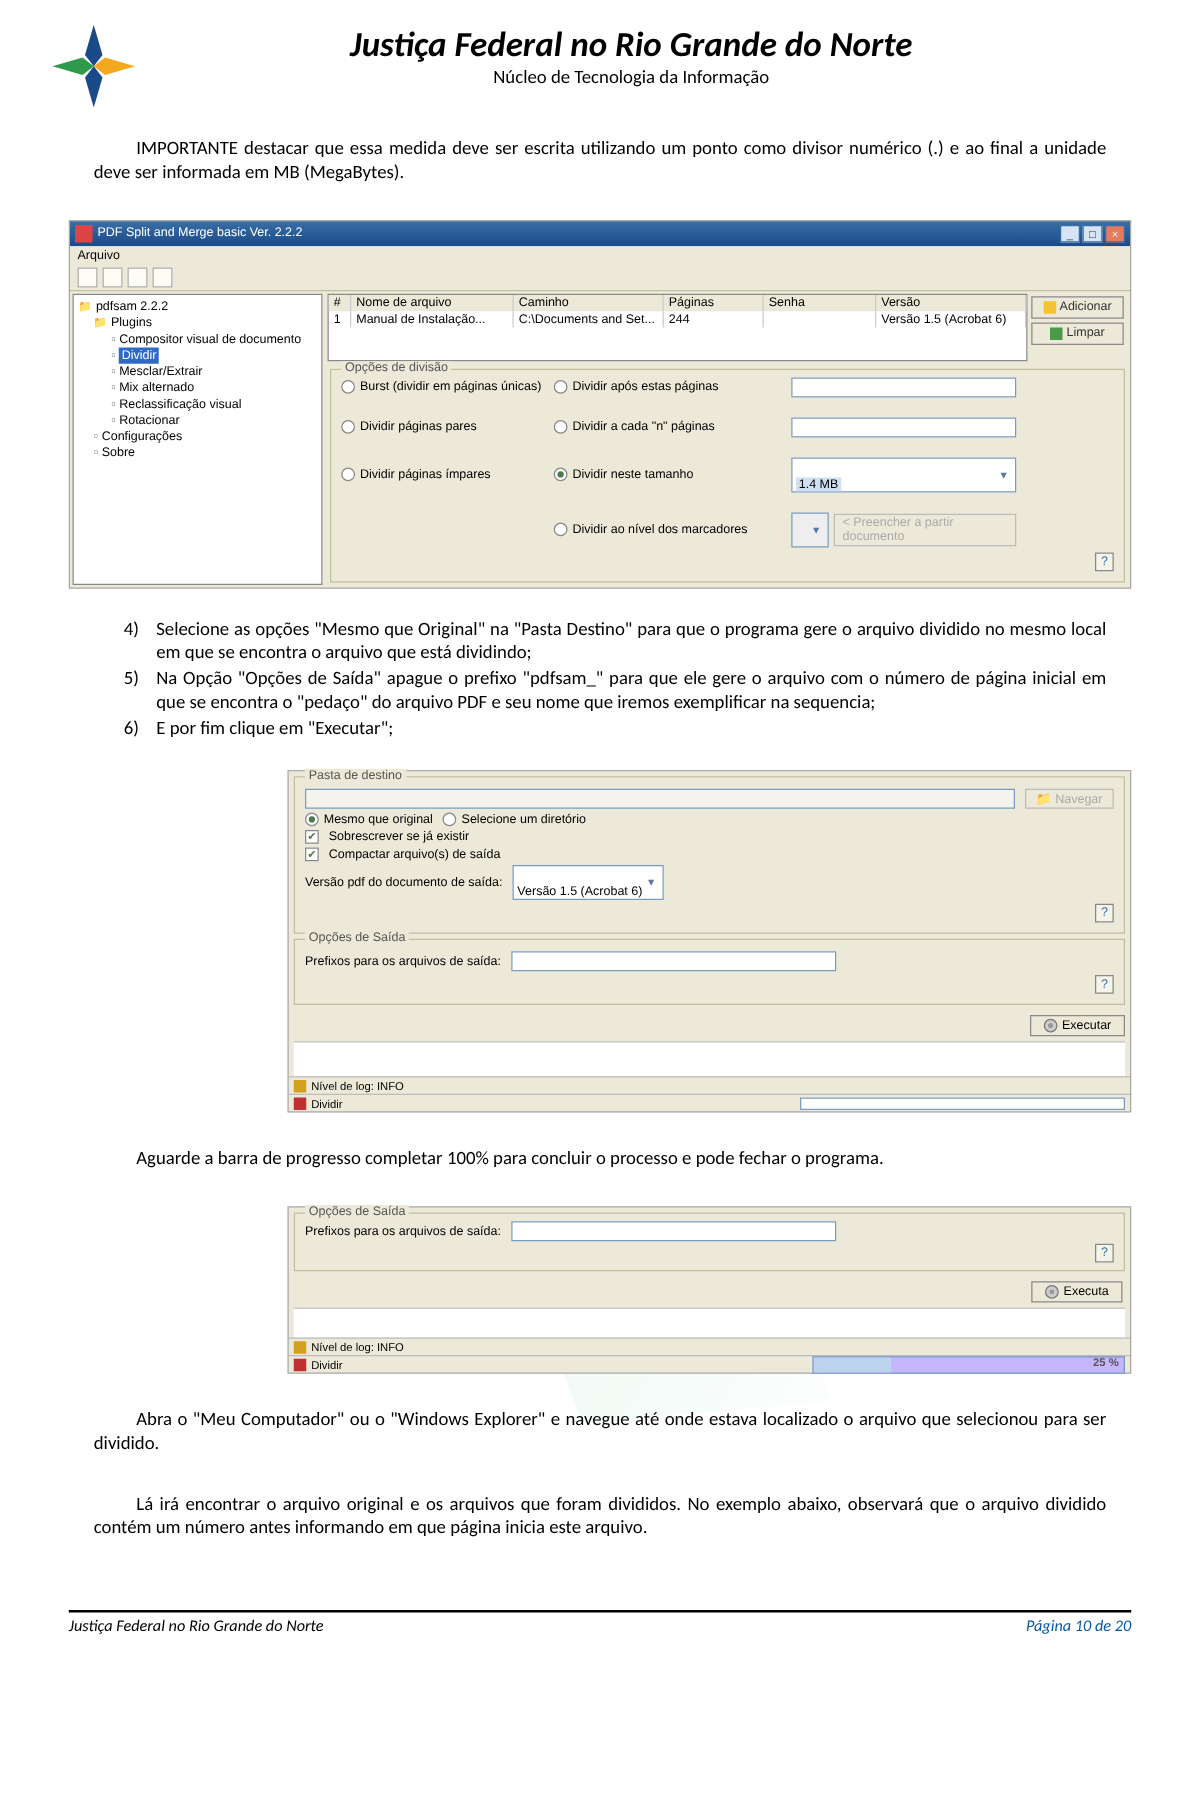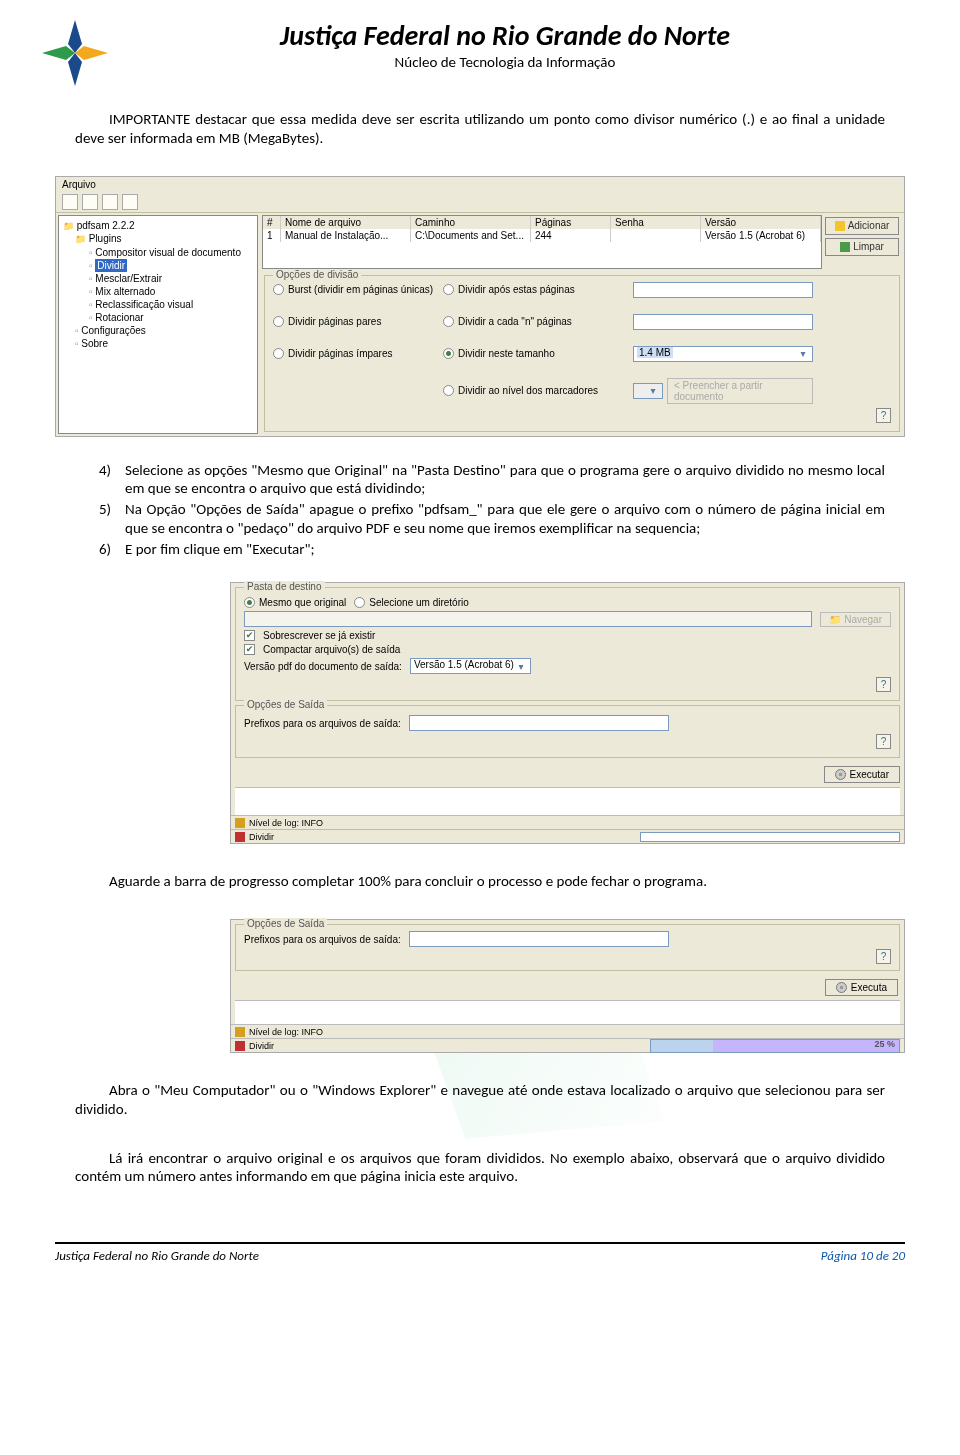--- a/index.html
+++ b/index.html
@@ -142,22 +142,22 @@
   .radio .dot.on::after {
     content:""; position:absolute; top:2px; left:2px;
     width:5px; height:5px; border-radius:50%; background:#4a7a4a;
   }
   .txtbox {
     border:1px solid #7a9ac0; background:#fff; height:16px;
     font-size:10px; padding:0 3px; display:flex; align-items:center;
     min-width:120px;
   }
   .combo {
-    border:1px solid #7a9ac0; background:#fff; height:16px;
-    font-size:10px; padding:0 16px 0 3px; display:flex; align-items:flex-start;
+    border:1px solid #7a9ac0; background:#fff; height:28px;
+    font-size:10px; padding:0 16px 0 3px; display:flex; align-items:flex-end;
     min-width:120px; position:relative;
   }
   .combo::after {
     content:"▾"; position:absolute; right:2px; top:0; width:14px; height:100%;
     display:flex; align-items:center; justify-content:center;
     color:#5a7aa0;
   }
   .disabled-btn {
     border:1px solid #bbb; background:#ece9d8; color:#aaa;
     font-size:10px; padding:1px 6px; display:inline-block;
@@ -247,20 +247,29 @@
     <div class="main-title">Justiça Federal no Rio Grande do Norte</div>
     <div class="sub-title">Núcleo de Tecnologia da Informação</div>
   </div>
 </div>
 
 <div class="content">
   <p style="text-indent:34px;">IMPORTANTE destacar que essa medida deve ser escrita utilizando um ponto como divisor numérico (.) e ao final a unidade deve ser informada em MB (MegaBytes).</p>
 </div>
 
 <div class="ss ss1">
+  <div class="titlebar">
+    <span style="width:14px;height:14px;background:#d44;display:inline-block;margin-right:4px;"></span>
+    <span>PDF Split and Merge basic Ver. 2.2.2</span>
+    <div class="winbtns">
+      <div class="winbtn">_</div>
+      <div class="winbtn">□</div>
+      <div class="winbtn close">×</div>
+    </div>
+  </div>
   <div class="menubar">
     <span>Arquivo</span>
   </div>
   <div class="toolbar">
     <div class="tbtn"></div>
     <div class="tbtn"></div>
     <div class="tbtn"></div>
     <div class="tbtn"></div>
   </div>
   <div class="body">
@@ -376,32 +385,32 @@
         <span class="num">6)</span>
         <span>E por fim clique em "Executar";</span>
       </div>
   </div>
 </div>
 
 <div class="ss ss2">
   <div class="groupbox">
     <div class="legend">Pasta de destino</div>
     <div class="row">
+      <div class="longinput" style="background:#f4f4ec;"></div>
+      <div class="navbtn">📁 <span>Navegar</span></div>
+    </div>
+    <div class="row">
       <div class="radio">
           <span class="dot on"></span>
           <span>Mesmo que original</span>
         </div>
       <div class="radio">
           <span class="dot"></span>
           <span>Selecione um diretório</span>
         </div>
-    </div>
-    <div class="row">
-      <div class="longinput" style="background:#f4f4ec;"></div>
-      <div class="navbtn">📁 <span>Navegar</span></div>
     </div>
     <div class="row">
         <div class="chk">✔</div>
         <span>Sobrescrever se já existir</span>
       </div>
     <div class="row">
         <div class="chk">✔</div>
         <span>Compactar arquivo(s) de saída</span>
       </div>
     <div class="row">

